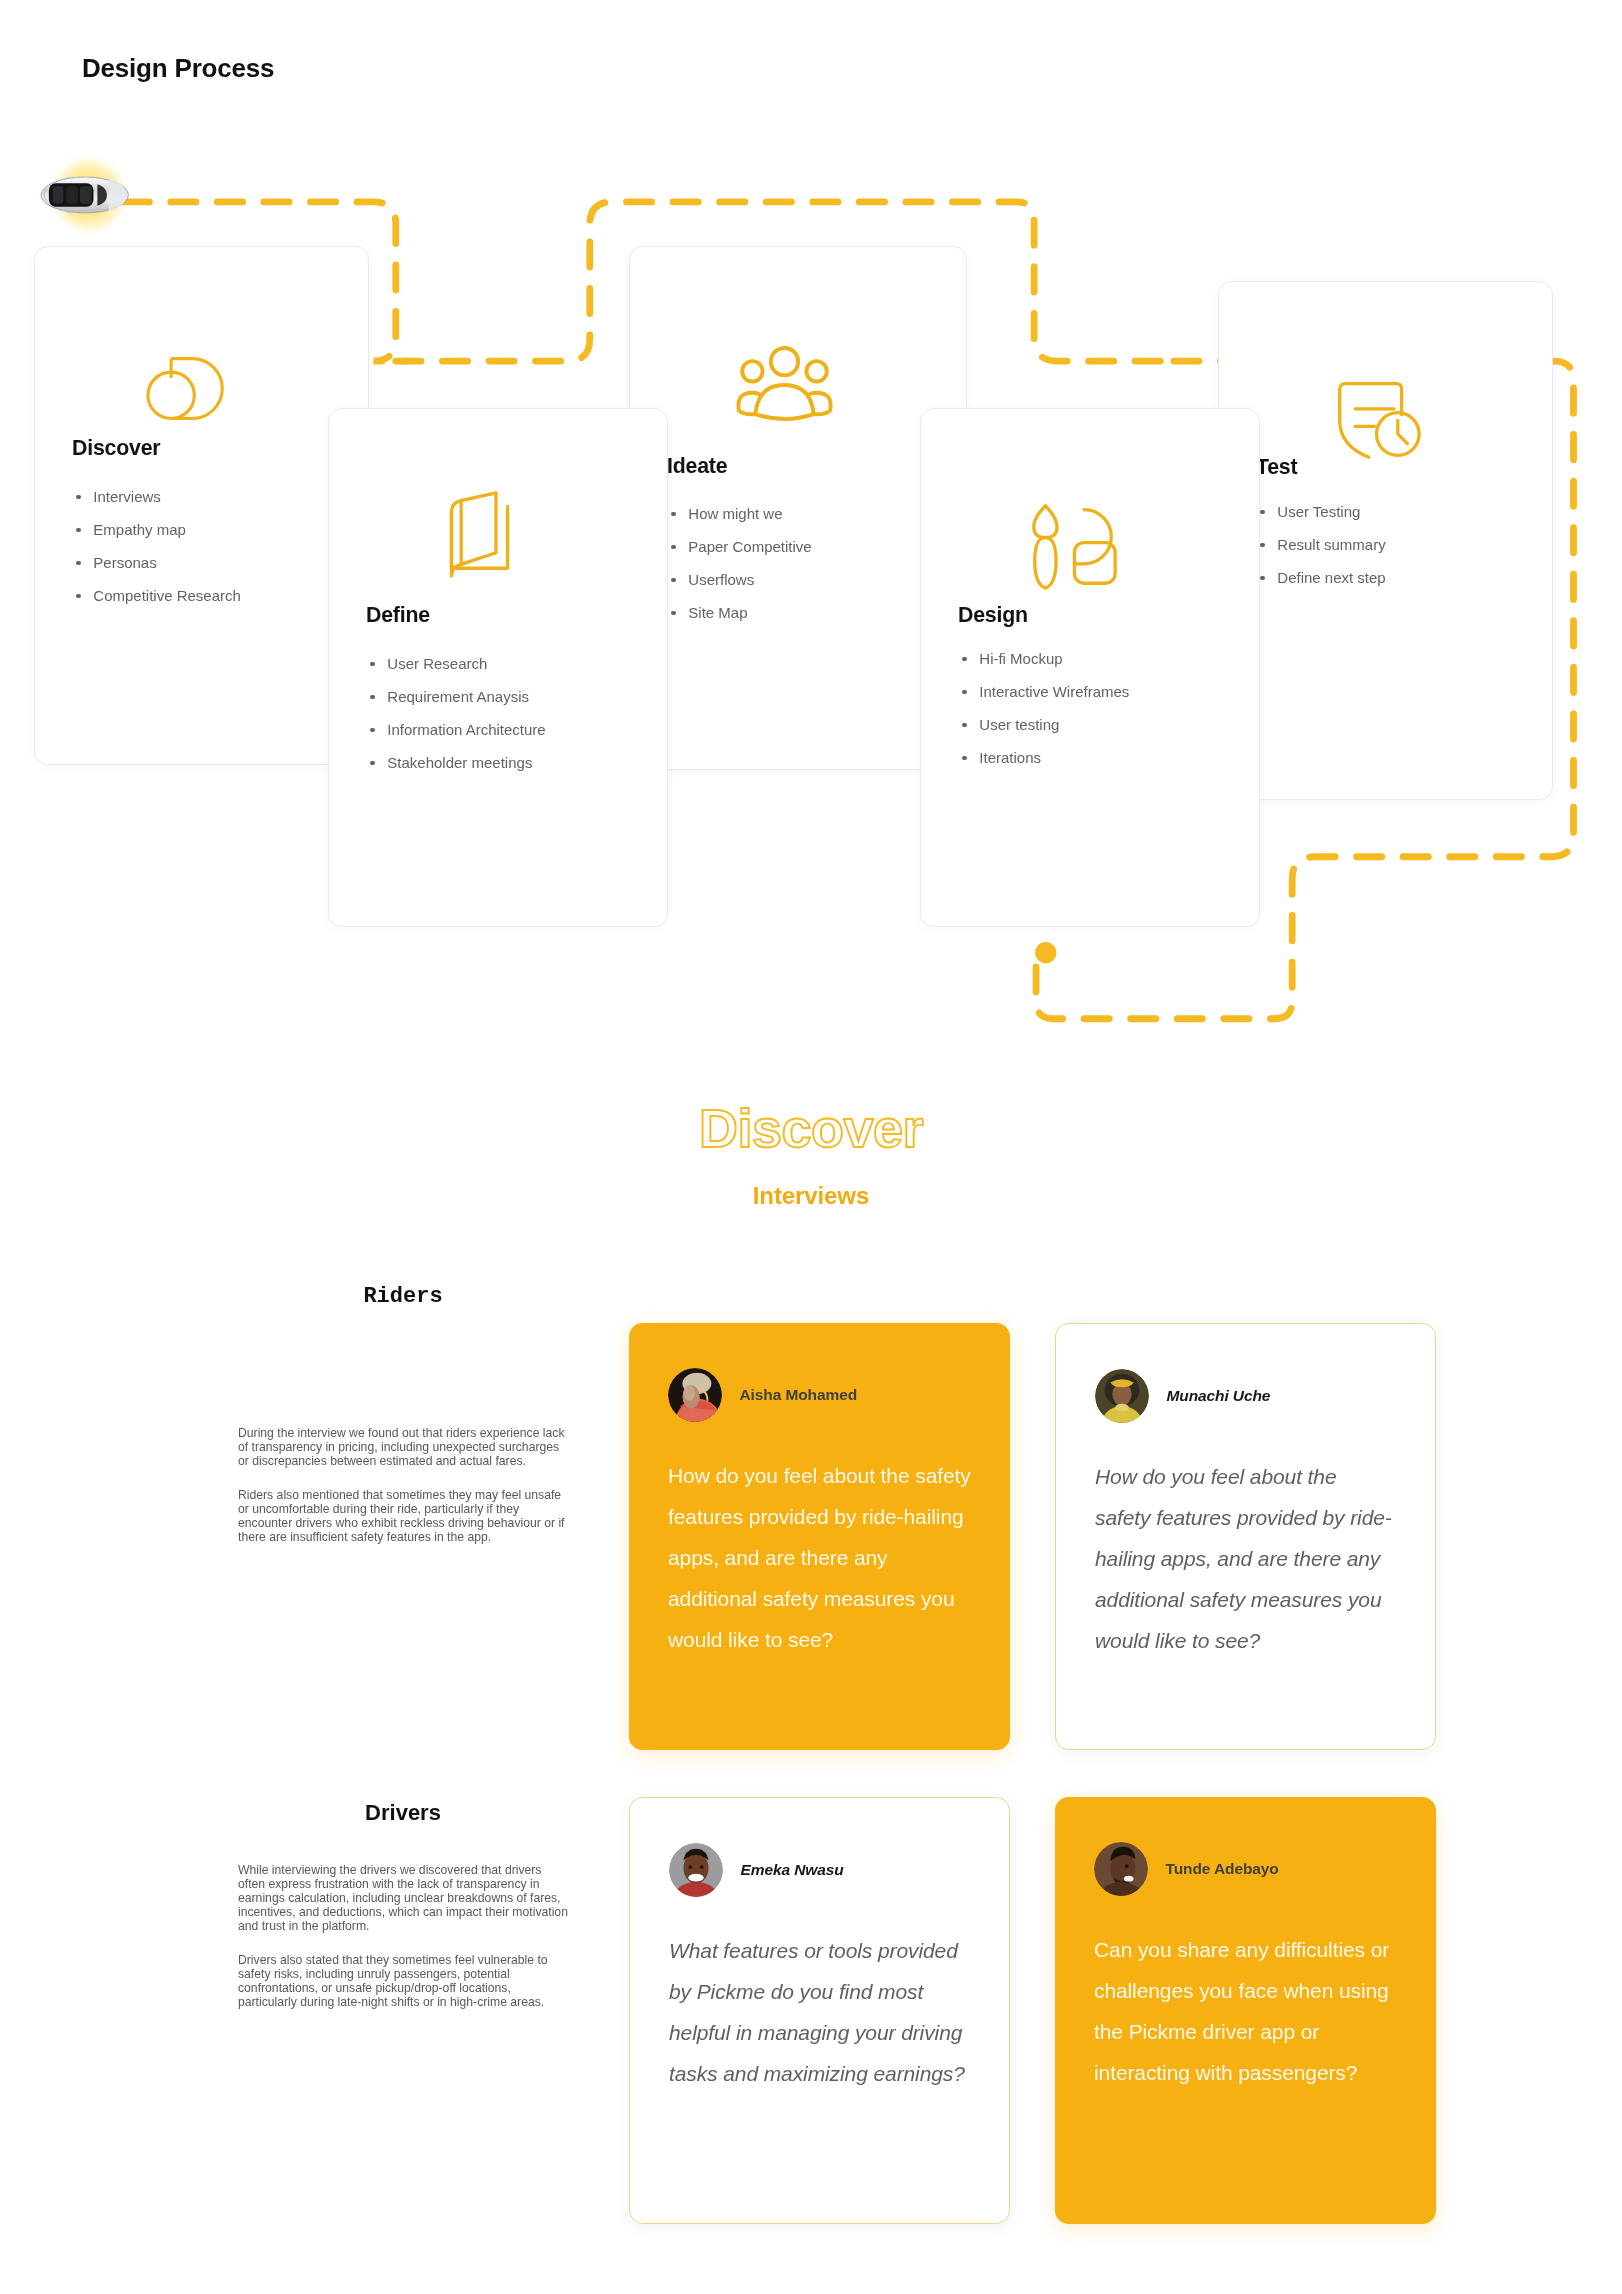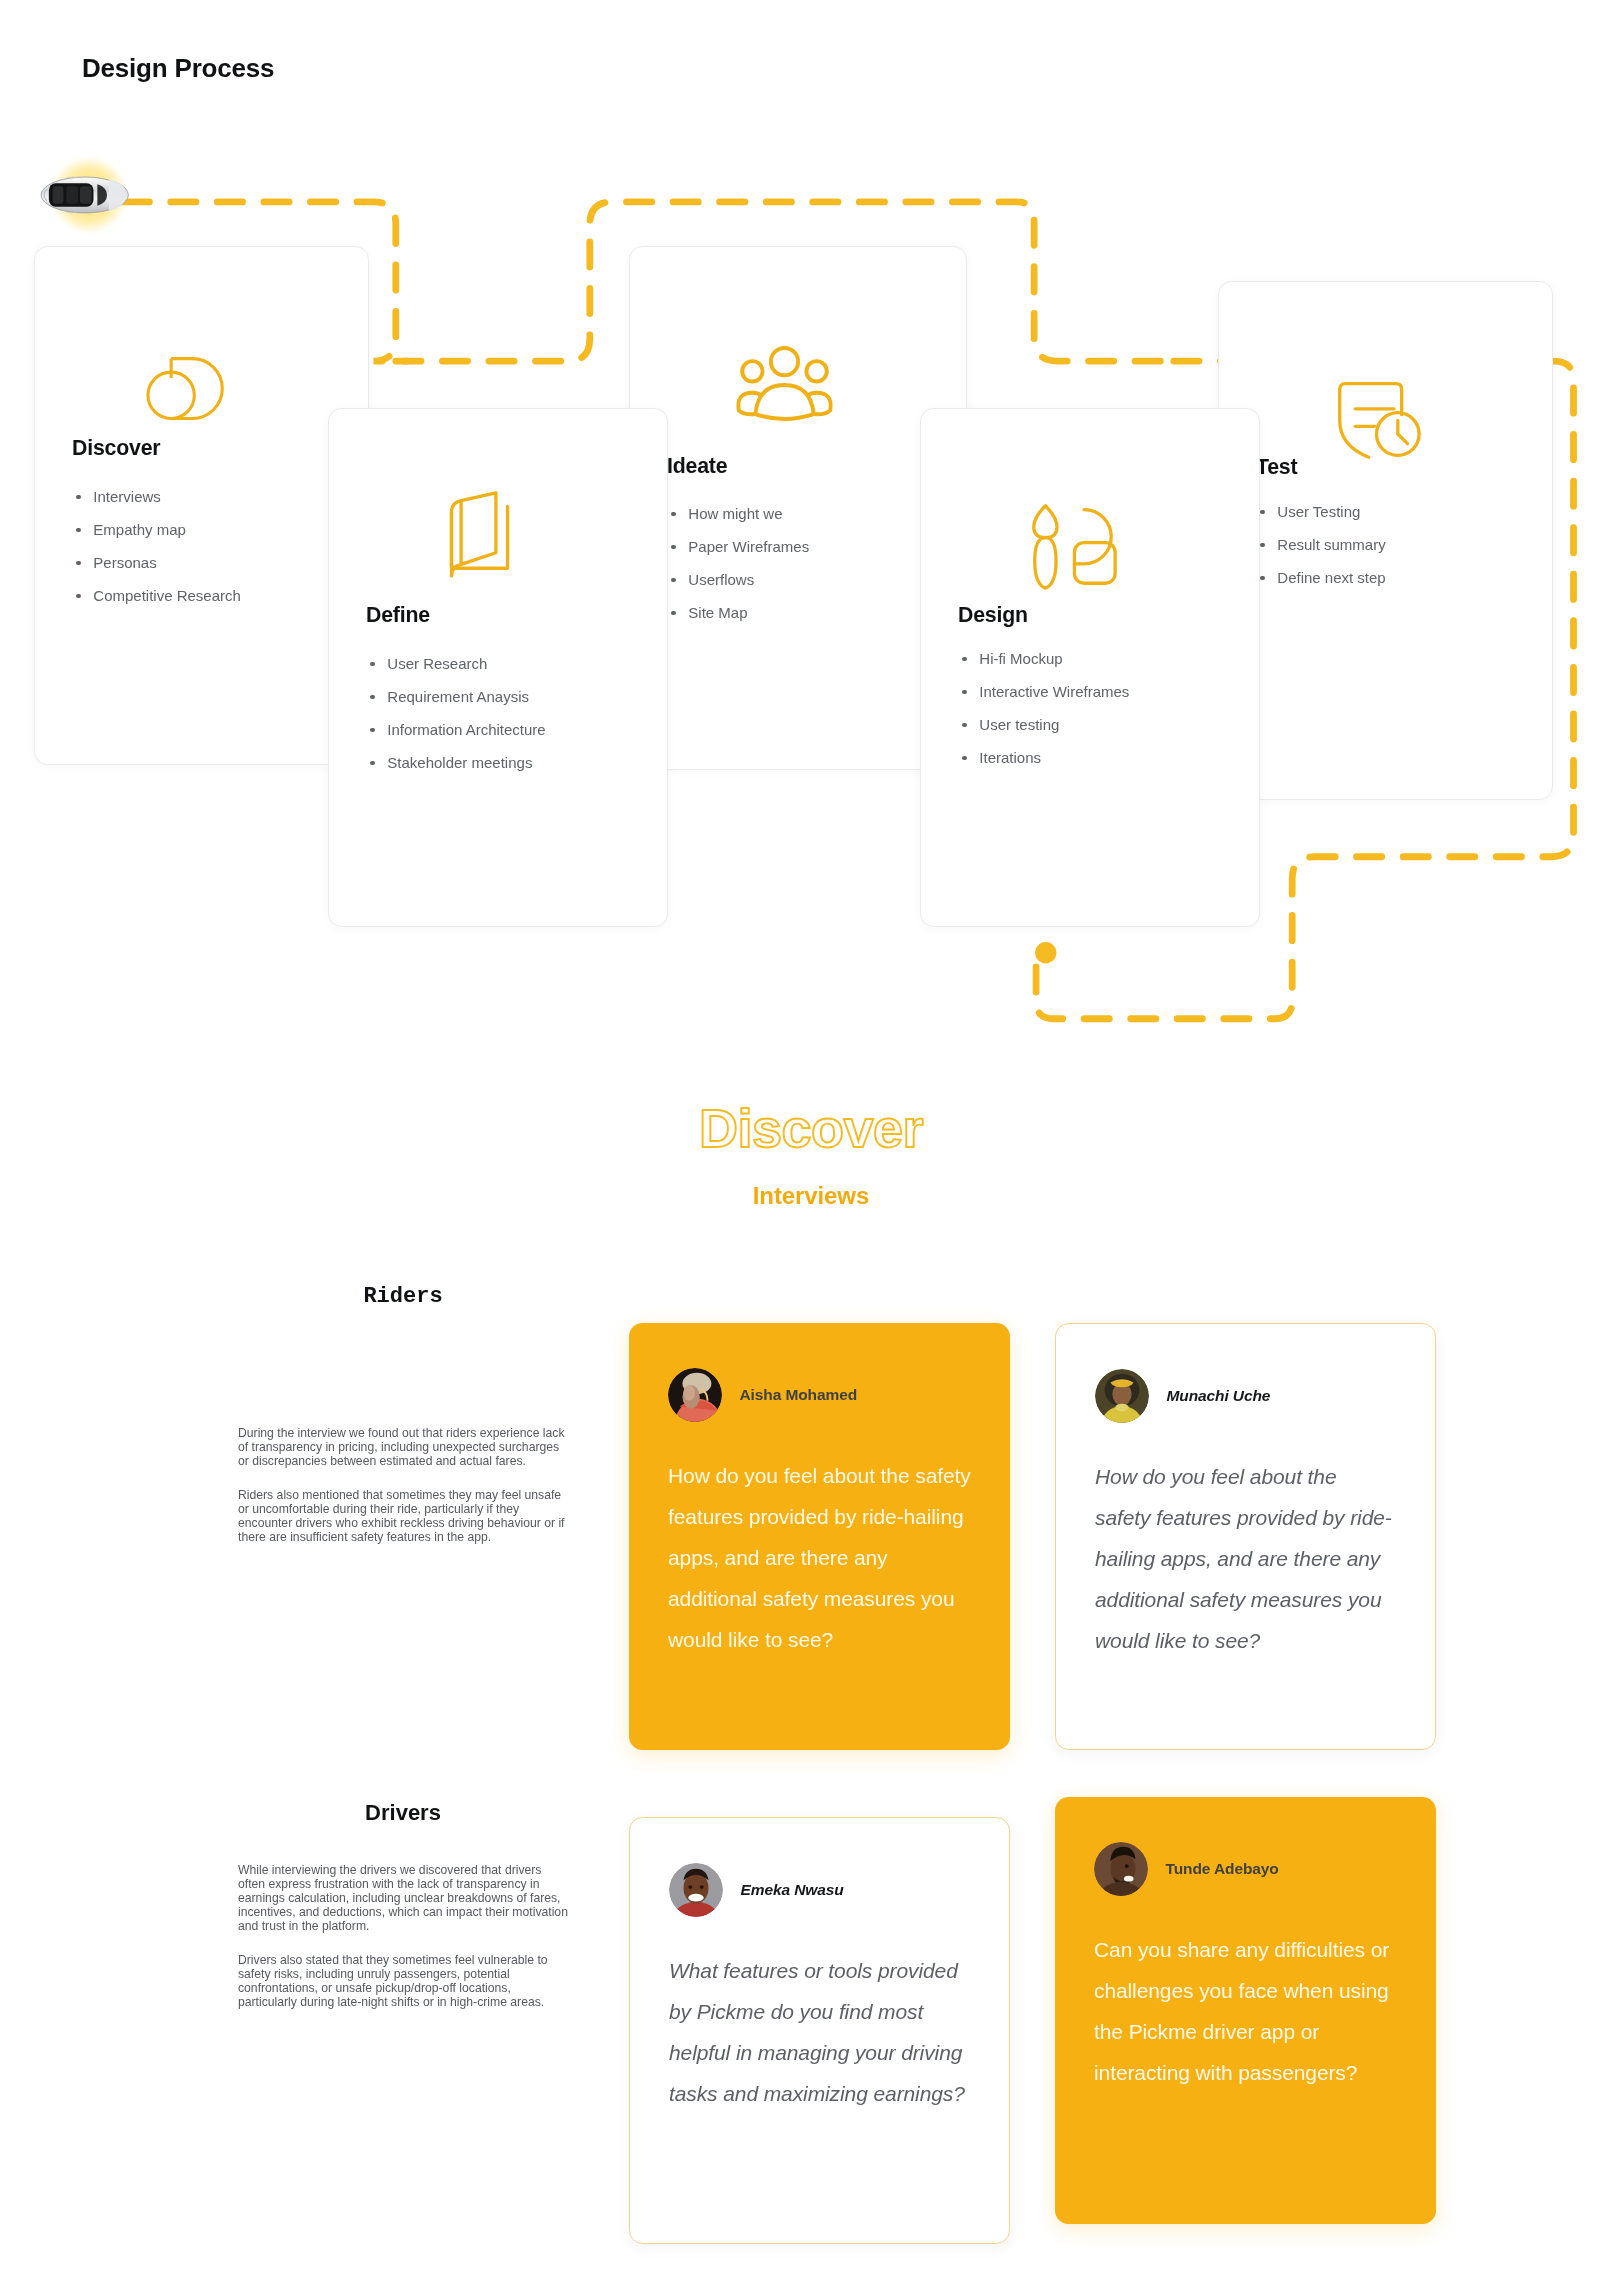--- a/index.html
+++ b/index.html
@@ -149,21 +149,21 @@
     margin-top: 33px;
     font-size: 21px;
     line-height: 41px;
     letter-spacing: -0.1px;
   }
   .qcard.filled .qtext { color: #fff9ec; }
   .qcard.outlined .qtext { color: #5c5f65; }
 
   #q-aisha   { left: 629px;  top: 1323px; width: 381px; height: 427px; }
   #q-munachi { left: 1055px; top: 1323px; width: 381px; height: 427px; }
-  #q-emeka   { left: 629px;  top: 1797px; width: 381px; height: 427px; margin-top: 20px; }
+  #q-emeka   { left: 629px;  top: 1797px; width: 381px; height: 427px; }
   #q-tunde   { left: 1055px; top: 1797px; width: 381px; height: 427px; }
 
   #riders-head  { left: 238px; top: 1284px; font-family: Liberation Mono, monospace; }
   #riders-body  { left: 238px; top: 1426px; }
   #drivers-head { left: 238px; top: 1800px; }
   #drivers-body { left: 238px; top: 1863px; }
 </style>
 </head>
 <body>
 
@@ -240,21 +240,21 @@
       <circle cx="55" cy="18" r="14"></circle>
       <circle cx="22" cy="28" r="10.5"></circle>
       <circle cx="88" cy="28" r="10.5"></circle>
       <path d="M25 72 q 30 10 60 0 q -3 -30 -30 -30 q -27 0 -30 30 Z"></path>
       <path d="M25 72 q -12 1 -17 -4 q -3 -18 14 -18 q 6 0 9 3"></path>
       <path d="M85 72 q 12 1 17 -4 q 3 -18 -14 -18 q -6 0 -9 3"></path>
     </svg>
     <h3 style="left:37px; top:207px;">Ideate</h3>
     <ul style="left:37px; top:250px;">
       <li>How might we</li>
-      <li>Paper Wireframes</li>
+      <li>Paper Competitive</li>
       <li>Userflows</li>
       <li>Site Map</li>
     </ul>
   </div>
 
   <div class="pcard" id="card-design">
     <svg class="picon" style="left:103px; top:89px;" width="97" height="93" viewBox="0 0 100 96" fill="none" stroke="#f0b018" stroke-width="3.4" stroke-linecap="round" stroke-linejoin="round">
       <path d="M22 8 q 12 12 12 22 q 0 11 -12 11 q -12 0 -12 -11 q 0 -10 12 -22 Z"></path>
       <path d="M22 41 q 11 0 11 24 q 0 24 -11 28 q -11 -4 -11 -28 q 0 -24 11 -24 Z"></path>
       <rect x="52" y="46" width="42" height="42" rx="10"></rect>

